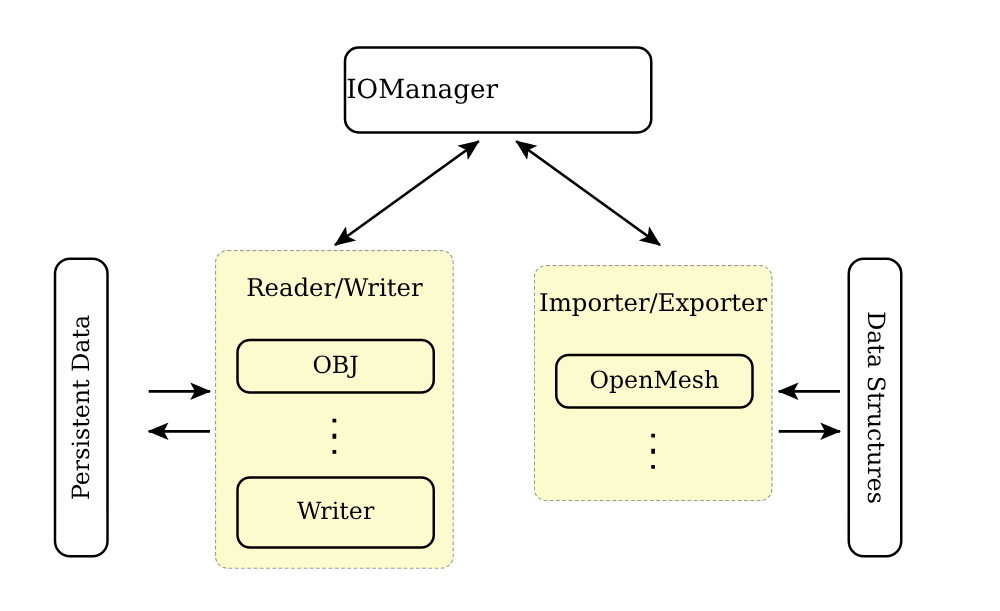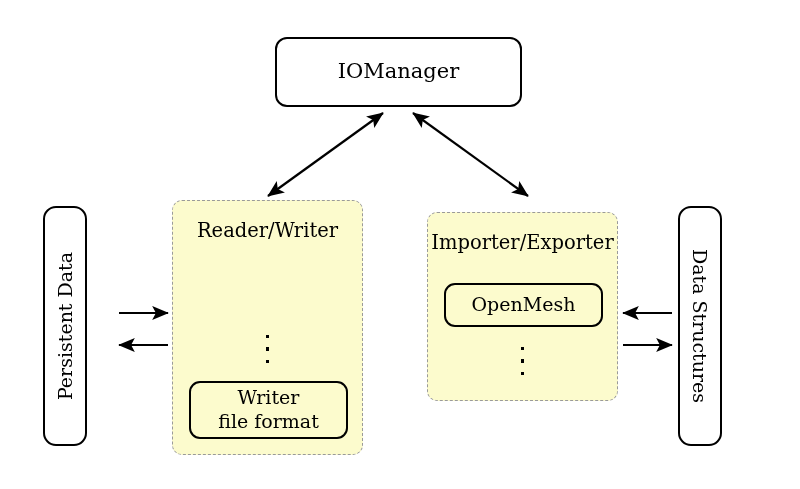--- a/index.html
+++ b/index.html
@@ -18,21 +18,21 @@
 
   
   .node {
     position: absolute;
     box-sizing: border-box;
     border: 2.6px solid #000000;
     border-radius: 12px;
     background: #ffffff;
     display: flex;
     align-items: center;
-    justify-content: center;
+    justify-content: flex-start;
     text-align: center;
     color: #000000;
     line-height: 1.22;
   }
 
   
   #io-manager {
     left: 275px;
     top: 37px;
     width: 247px;
@@ -177,29 +177,31 @@
   <div class="side-box" id="persistent-data">
     <span class="side-label up">Persistent Data</span>
   </div>
 
   <div class="side-box" id="data-structures">
     <span class="side-label down">Data Structures</span>
   </div>
 
   <div class="group" id="group-readerwriter">
     <div class="group-title">Reader/Writer</div>
+    <div class="inner top">
+      <span>OBJ</span>
+    </div>
     <div class="vdots">
       <i></i>
         <i></i>
         <i></i>
     </div>
     <div class="inner bottom">
       <span>
         <span>Writer</span><br>
-        <span>file format</span>
       </span>
     </div>
   </div>
 
   <div class="group" id="group-importerexporter">
     <div class="group-title">Importer/Exporter</div>
     <div class="inner top">
       <span>OpenMesh</span>
     </div>
     <div class="vdots">

